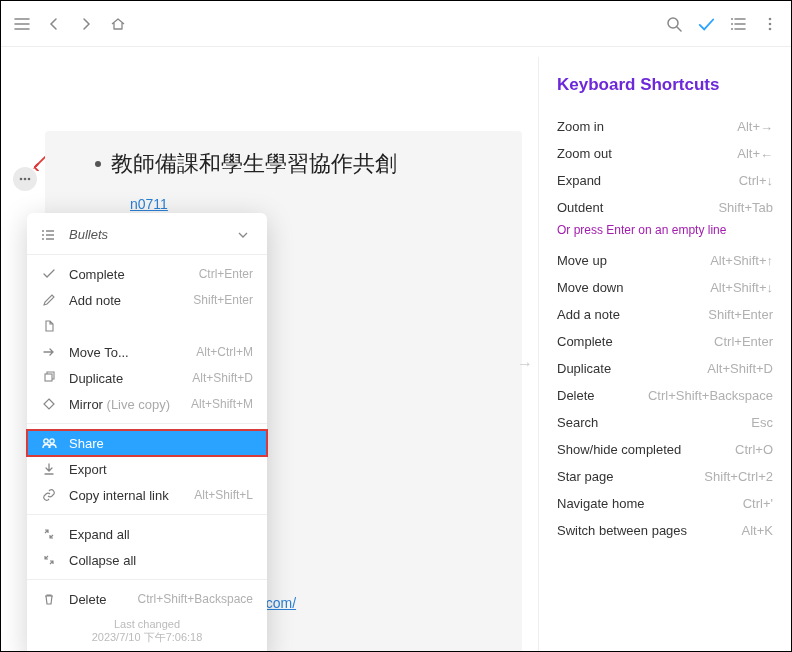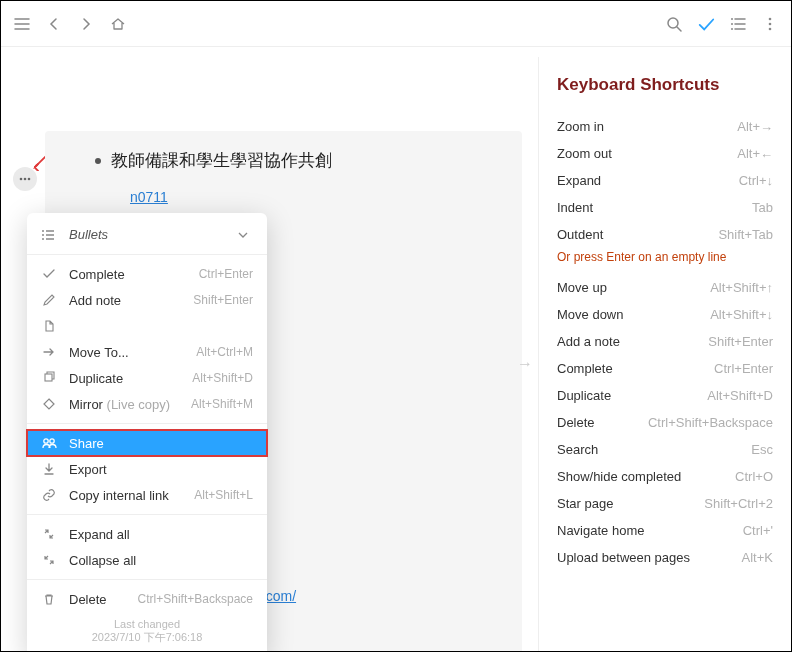--- a/index.html
+++ b/index.html
@@ -12,21 +12,21 @@
   .topbar .ic.check { color: #29a3ff; }
   
   
   .main { display: flex; height: calc(100% - 46px); }
   .content { flex: 1; position: relative; padding: 24px 16px 0 16px; overflow:hidden; }
   .panel-divider { width:1px; background:#eee; margin-top:10px;}
   .side-panel { width: 252px; padding: 28px 18px 0 18px; font-size:13px; overflow:hidden;}
   
   
   .doc { background:#f5f5f5; border-radius:4px; padding: 18px 24px 18px 50px; position:relative; margin-left:28px; }
-  .doc-title-row { display:flex; align-items:center; gap:10px; font-size:17px; color:#222; }
+  .doc-title-row { display:flex; align-items:center; gap:10px; font-size:22px; color:#222; }
   .doc-title-row .bullet { width:6px;height:6px;border-radius:50%; background:#555; }
   .doc-list { margin-top:12px; padding-left:20px; }
   .doc-list .item { display:flex; align-items:flex-start; gap:10px; line-height:1.9; font-size:14px; color:#333; }
   .doc-list .item .b1 { width:6px;height:6px;border-radius:50%;background:#555; margin-top:10px; flex:none;}
   .doc-list .item .b2 { width:5px;height:5px;border:1px solid #555; border-radius:50%; margin-top:10px; flex:none;}
   .link { color:#2a7fd4; text-decoration:underline; }
   .sub { padding-left:18px;}
   
   
   .more-btn { position:absolute; left:12px; top:120px; width:24px;height:24px; border-radius:50%; background:#eaeaea; display:flex; align-items:center; justify-content:center; color:#666; cursor:pointer;}
@@ -40,25 +40,25 @@
   .ctx-row .sc  { color:#b0b0b0; font-size:12px;}
   .ctx-row .grey { color:#aaa;}
   .ctx-sep { height:1px; background:#eee; margin:6px 0;}
   .ctx-row.share { background:#29a3ff; color:#fff; outline:2px solid #d93a3a; outline-offset:-1px;}
   .ctx-row.share .mi, .ctx-row.share .lbl { color:#fff;}
   .ctx-meta { text-align:center; color:#bbb; font-size:11px; padding:6px 0 2px;}
   .ctx-head { display:flex; align-items:center; justify-content:space-between; padding:6px 14px; color:#555;font-style:italic;}
   .ctx-head .mi { width:16px; color:#888;}
   
   
-  .side-panel h2 { font-size:17px; font-weight:600; color:#7f1d1d; margin-bottom:18px;}
+  .side-panel h2 { font-size:17px; font-weight:600; color:#6d28d9; margin-bottom:18px;}
   .kb-row { display:flex; justify-content:space-between; align-items:center; padding:6px 0; font-size:13px;}
   .kb-row .name { color:#333;}
   .kb-row .key  { color:#b0b0b0;}
-  .kb-hint { color:#c2410c; font-size:12px; margin:2px 0 10px;}
+  .kb-hint { color:#a21caf; font-size:12px; margin:2px 0 10px;}
   
   
   .collapse-arrow { position:absolute; right:258px; top:352px; color:#ccc; font-size:16px; cursor:pointer; z-index:2;}
   
   svg { display:block; }
 </style>
 </head>
 <body>
 
 <div class="topbar">
@@ -363,24 +363,20 @@
         </div>
         <div class="kb-row">
           <span class="name">Zoom out</span>
           <span class="key">Alt+←</span>
         </div>
         <div class="kb-row">
           <span class="name">Expand</span>
           <span class="key">Ctrl+↓</span>
         </div>
         <div class="kb-row">
-          <span class="name">Indent</span>
-          <span class="key">Tab</span>
-        </div>
-        <div class="kb-row">
           <span class="name">Outdent</span>
           <span class="key">Shift+Tab</span>
         </div>
       </div>
     <div class="kb-hint">Or press Enter on an empty line</div>
     <div id="kb2">
         <div class="kb-row">
           <span class="name">Move up</span>
           <span class="key">Alt+Shift+↑</span>
         </div>
@@ -414,18 +410,18 @@
         </div>
         <div class="kb-row">
           <span class="name">Star page</span>
           <span class="key">Shift+Ctrl+2</span>
         </div>
         <div class="kb-row">
           <span class="name">Navigate home</span>
           <span class="key">Ctrl+'</span>
         </div>
         <div class="kb-row">
-          <span class="name">Upload between pages</span>
+          <span class="name">Switch between pages</span>
           <span class="key">Alt+K</span>
         </div>
       </div>
   </div>
 </div>
 
 </body></html>

